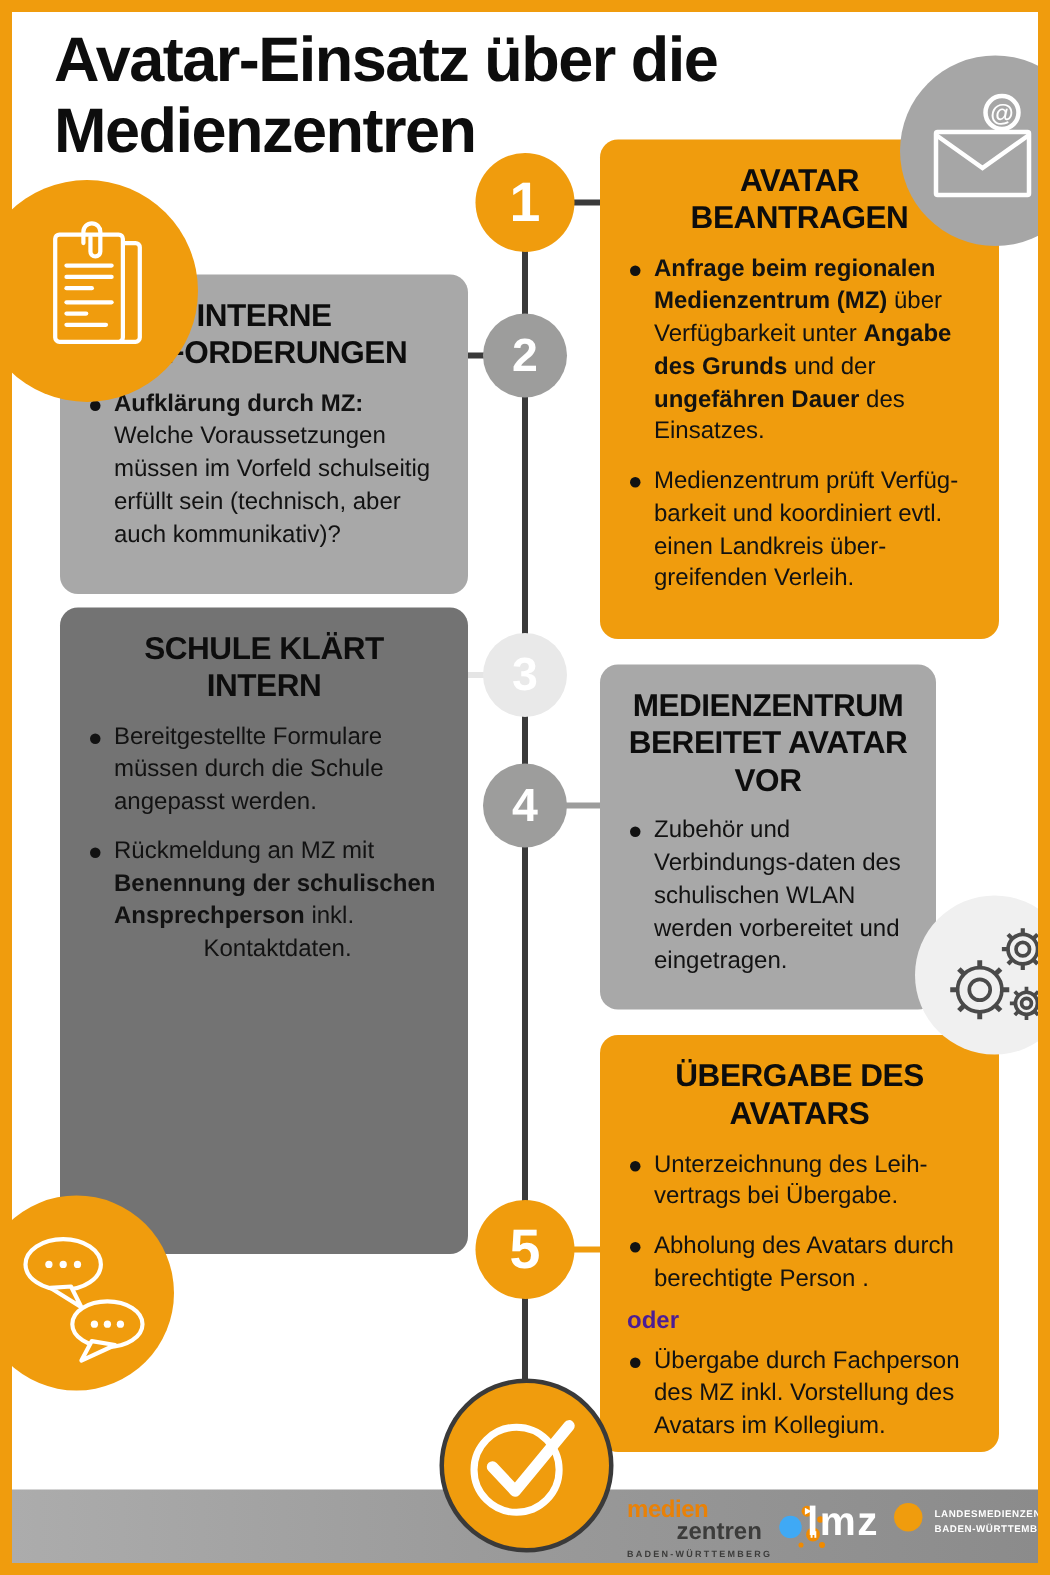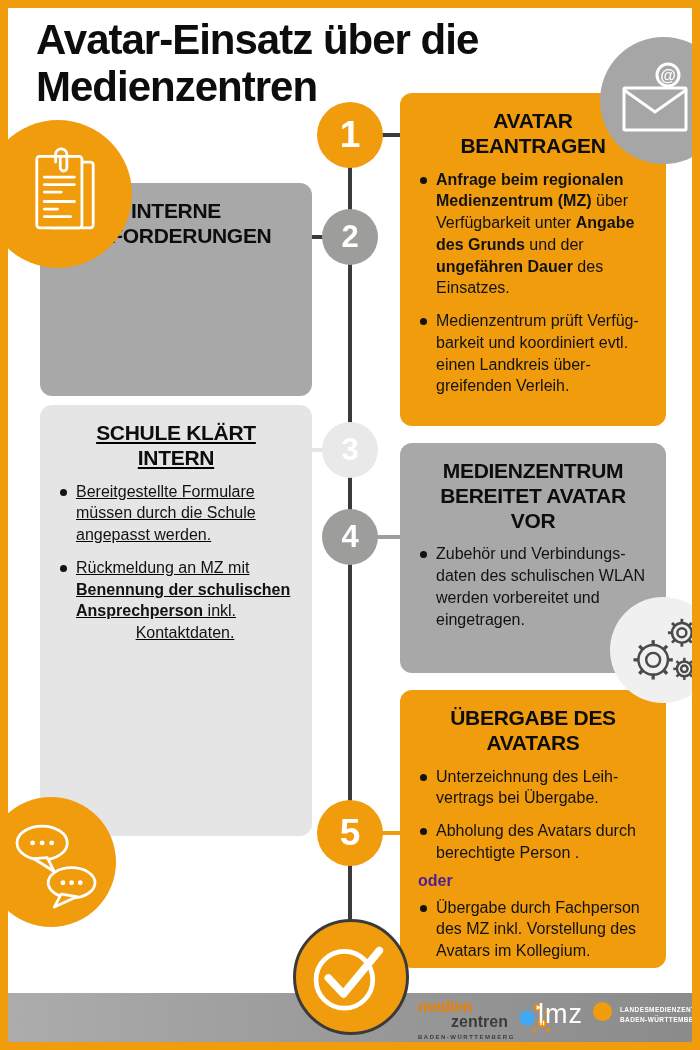--- a/index.html
+++ b/index.html
@@ -17,29 +17,29 @@
   .box h2 { font-size:21px; font-weight:800; letter-spacing:-0.3px; line-height:1.18;
     text-align:center; color:#0d0d0d; margin-bottom:10px; }
   .box ul { list-style:none; }
   .box li { position:relative; padding-left:18px; margin-bottom:11px;
     font-size:16px; line-height:1.36; color:#121212; }
   .box li::before { content:""; position:absolute; left:2px; top:0.5em; width:7px; height:7px;
     border-radius:50%; background:#121212; }
   .b { font-weight:700; }
   .blk { text-align:center; }
   .box-gray { background:#A8A8A8; }
-  .box-light { background:#e5e5e5;text-decoration:underline; }
+  .box-light { background:#737373; }
   .box-orange { background:#F09C0D; }
   .hd-narrow { max-width:180px; margin-left:auto; margin-right:auto; }
   .oder { font-size:16px; font-weight:700; color:#4c1d95; margin:-3px 0 7px 0; }
 
   #box-interne    { left:40px;  top:183px; width:272px; height:213px; }
   #box-beantragen { left:400px; top:93px;  width:266px; height:333px; }
   #box-schule     { left:40px;  top:405px; width:272px; height:431px; }
-  #box-vorbereiten{ left:400px; top:443px; width:266px; height:230px; }
+  #box-vorbereiten{ left:400px; top:443px; width:224px; height:230px; }
   #box-uebergabe  { left:400px; top:690px; width:266px; height:278px; }
 
   
   .vline { position:absolute; left:348px; top:135px; width:4px; height:842px; background:#3A3A3A; z-index:5; }
   .connector { position:absolute; height:4px; z-index:4; }
   #con1 { left:350px; top:133px; width:52px; background:#3A3A3A; }
   #con2 { left:308px; top:235px; width:42px; background:#3A3A3A; }
   #con3 { left:308px; top:448px; width:42px; background:#E5E5E5; }
   #con4 { left:350px; top:535px; width:52px; background:#9D9D9C; }
   #con5 { left:350px; top:831px; width:52px; background:#F09C0D; }
@@ -62,21 +62,21 @@
 
   
   .footer-bar { position:absolute; left:8px; top:993px; width:684px; height:49px; z-index:10;
     background:linear-gradient(90deg,#ACACAC 0%, #9B9B9B 45%, #8B8B8B 100%); }
   .mz-logo { position:absolute; left:418px; top:999px; z-index:11; display:flex; }
   .mz-text { line-height:1; }
   .mz-medien { display:block; font-size:16px; font-weight:800; color:#E98106; letter-spacing:-0.3px; }
   .mz-zentren { display:block; font-size:16px; font-weight:700; color:#3C3C3B; margin-left:33px; margin-top:-1px; }
   .mz-sub { display:block; font-size:6px; font-weight:700; color:#3C3C3B; letter-spacing:1.5px; margin-top:4px; }
   .lmz-logo { position:absolute; left:538px; top:1001px; z-index:11; display:flex; align-items:center; }
-  .lmz-word { font-size:27px; color:#fff; font-weight:400; letter-spacing:1px; line-height:1; }
+  .lmz-word { font-size:27px; color:#fff; font-weight:700; letter-spacing:1px; line-height:1; }
   .lmz-dot { width:19px; height:19px; border-radius:50%; background:#F09C0D; margin:0 8px 6px 10px; }
   .lmz-text { color:#fff; font-size:6.5px; letter-spacing:0.4px; line-height:1.5; font-weight:700; }
 </style>
 </head>
 <body>
 
 <div id="canvas">
 
   <h1 class="page-title">Avatar-Einsatz über die Medienzentren</h1>
 
@@ -87,20 +87,23 @@
   <div id="con4" class="connector"></div>
   <div id="con5" class="connector"></div>
   <div id="step1" class="step">1</div>
   <div id="step2" class="step">2</div>
   <div id="step3" class="step">3</div>
   <div id="step4" class="step">4</div>
   <div id="step5" class="step">5</div>
 
   <div id="box-interne" class="box box-gray">
     <h2>INTERNE ANFORDERUNGEN</h2>
+    <ul>
+      <li><span class="b">Aufklärung durch MZ:</span><span> Welche Voraussetzungen müssen im Vorfeld schulseitig erfüllt sein (technisch, aber auch kommunikativ)?</span></li>
+    </ul>
   </div>
 
   <div id="box-schule" class="box box-light">
     <h2>SCHULE KLÄRT INTERN</h2>
     <ul>
       <li><span>Bereitgestellte Formulare müssen durch die Schule angepasst werden.</span></li>
       <li><span>Rückmeldung an MZ mit </span><span class="b">Benennung der schulischen Ansprechperson</span><span> inkl.</span><div class="blk">Kontaktdaten.</div></li>
     </ul>
   </div>
 

